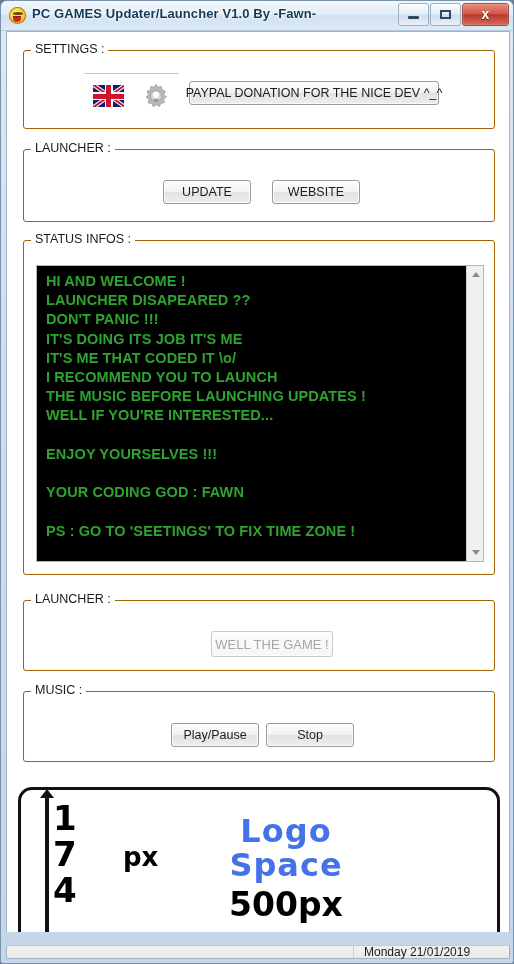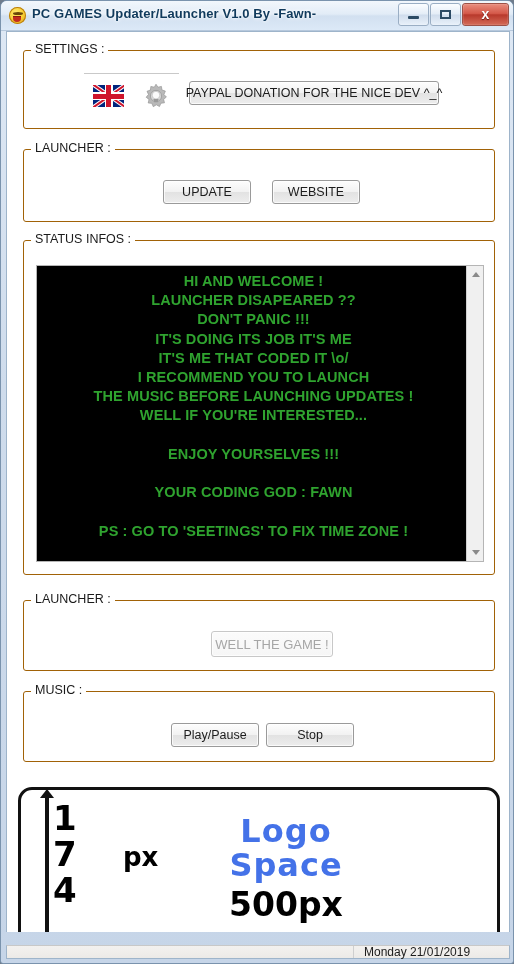--- a/index.html
+++ b/index.html
@@ -458,21 +458,21 @@
     <div class="groupbox" style="left:16px; top:117px; width:472px; height:73px;">
       <span class="gb-title">LAUNCHER :</span>
 
       <div class="btn" style="position:absolute; left:139px; top:30px; width:88px; height:24px;">UPDATE</div>
       <div class="btn" style="position:absolute; left:248px; top:30px; width:88px; height:24px;">WEBSITE</div>
     </div>
 
     <div class="groupbox" style="left:16px; top:208px; width:472px; height:335px;">
       <span class="gb-title">STATUS INFOS :</span>
 
-      <div class="statusbox" style="left:12px; top:24px; width:448px; height:297px;text-align:center;">
+      <div class="statusbox" style="left:12px; top:24px; width:448px; height:297px;">
         <div class="status-text">HI AND WELCOME !
 LAUNCHER DISAPEARED ??
 DON'T PANIC !!!
 IT'S DOING ITS JOB IT'S ME
 IT'S ME THAT CODED IT \o/
 I RECOMMEND YOU TO LAUNCH
 THE MUSIC BEFORE LAUNCHING UPDATES !
 WELL IF YOU'RE INTERESTED...
 
 ENJOY YOURSELVES !!!

